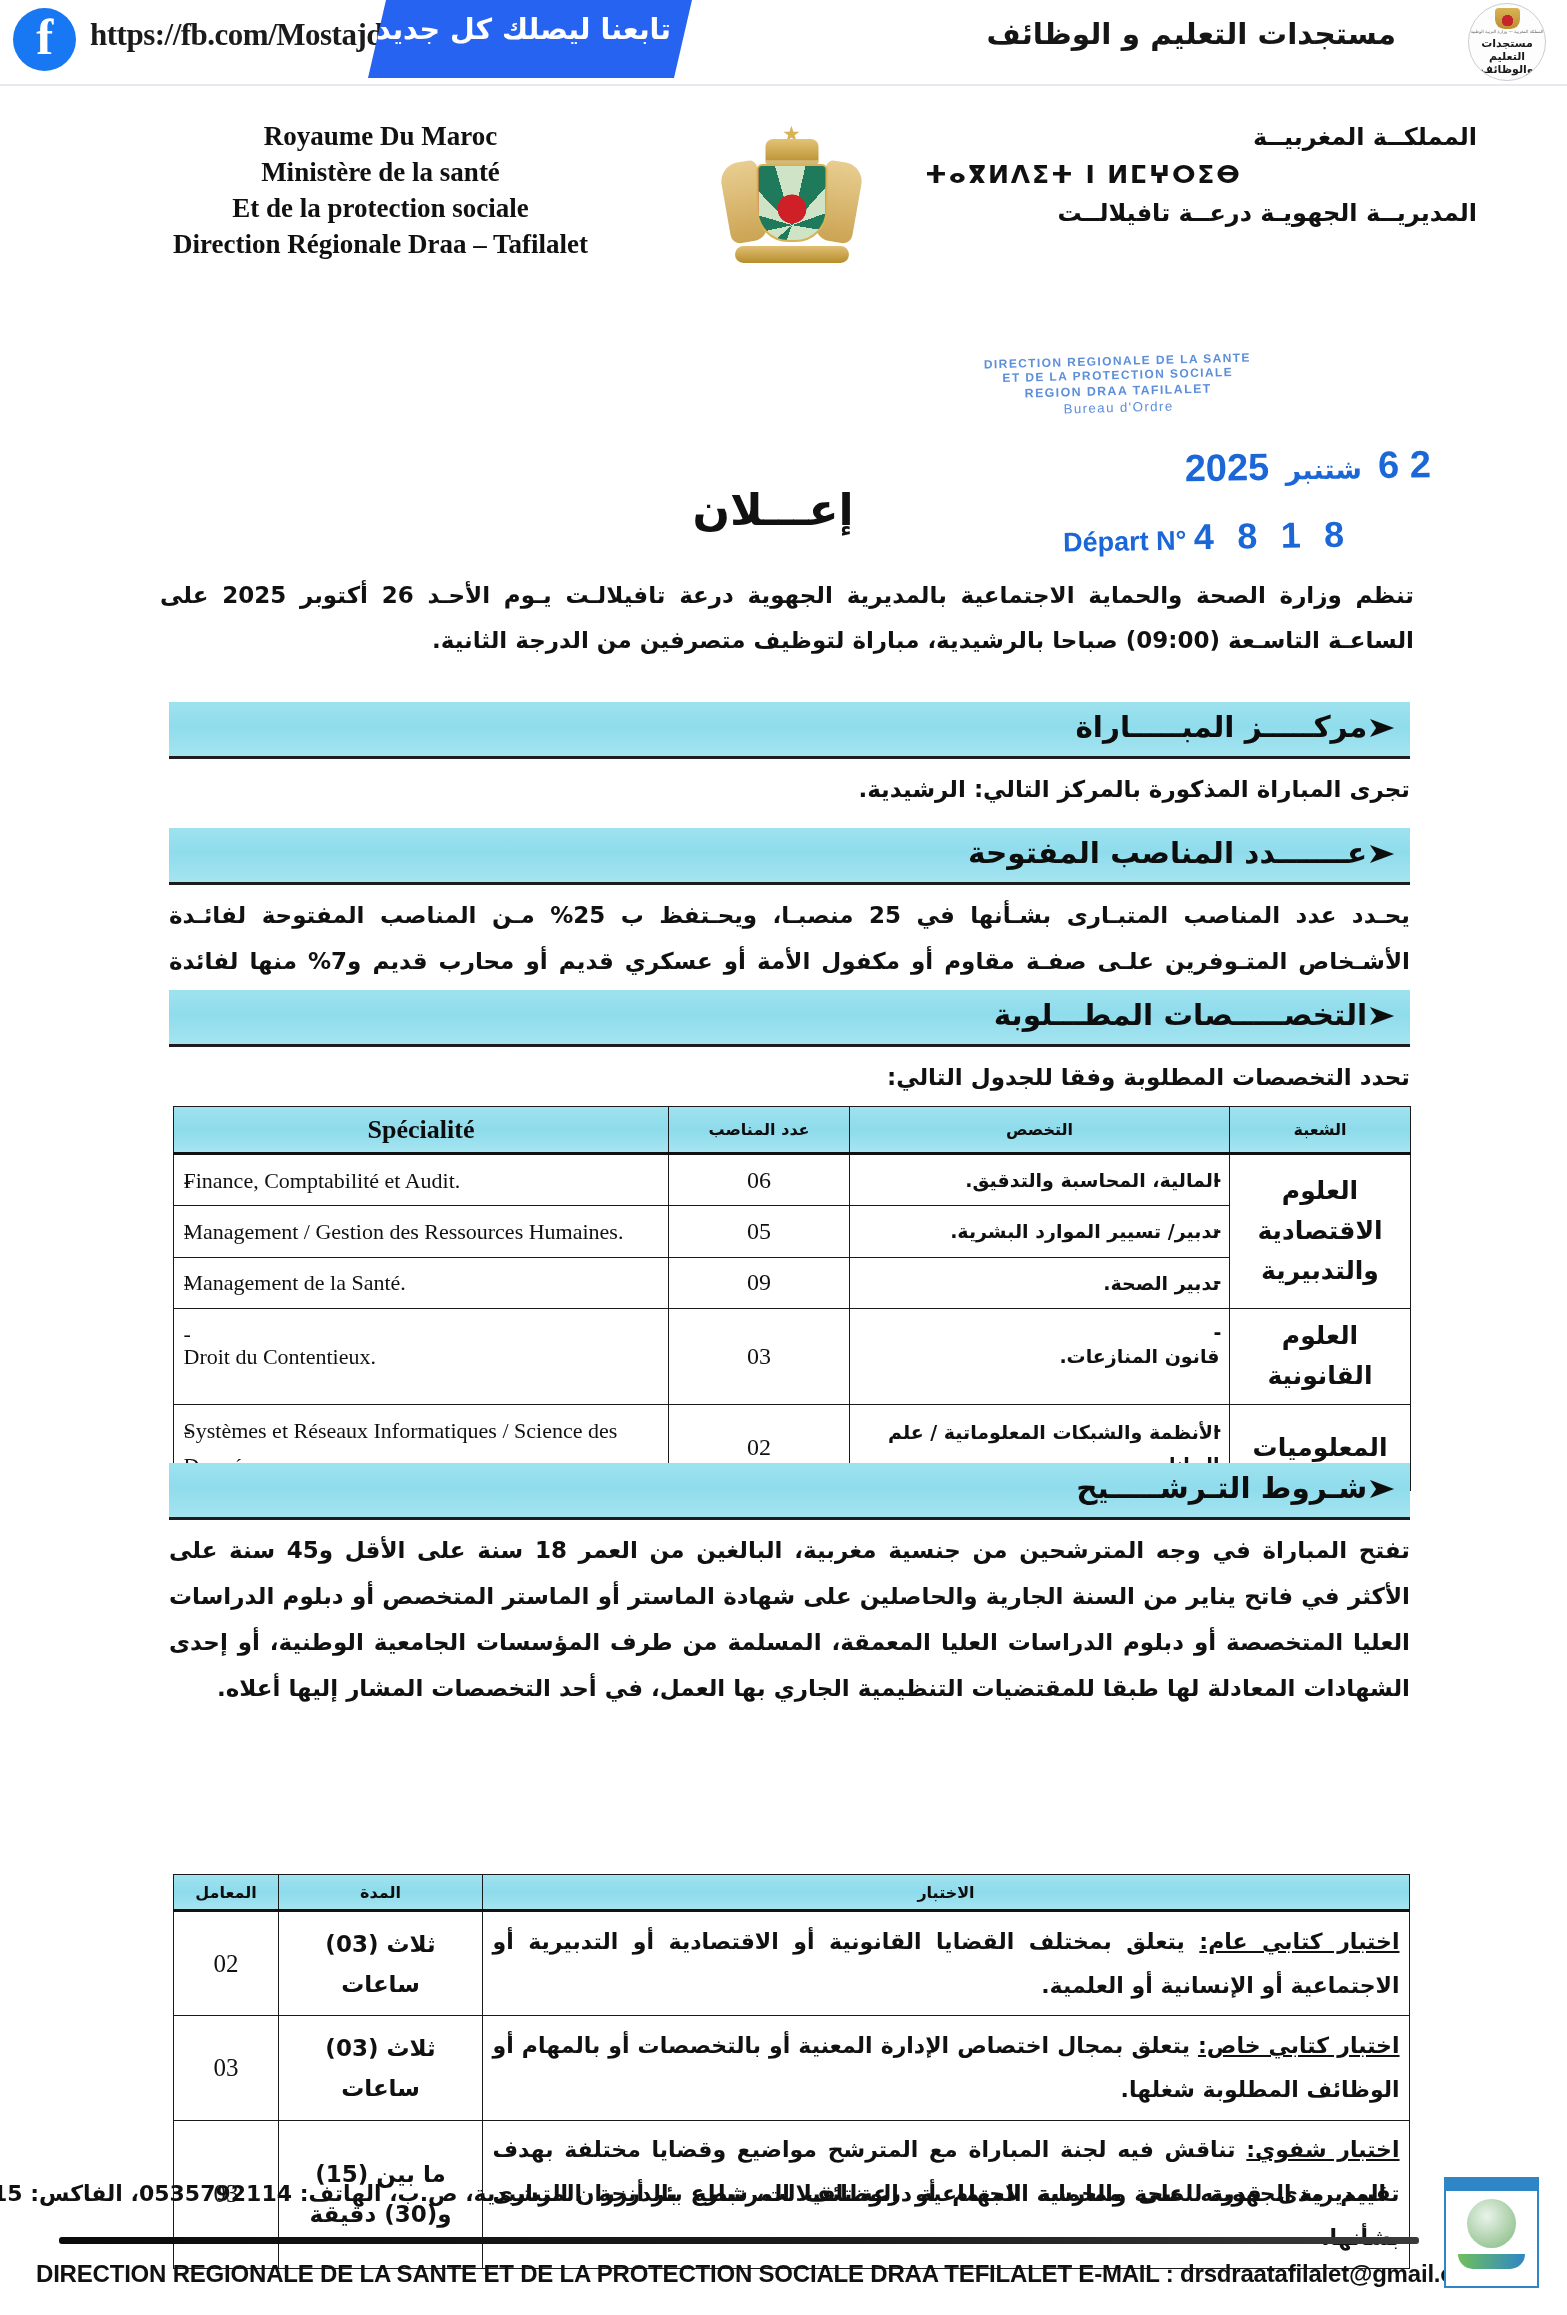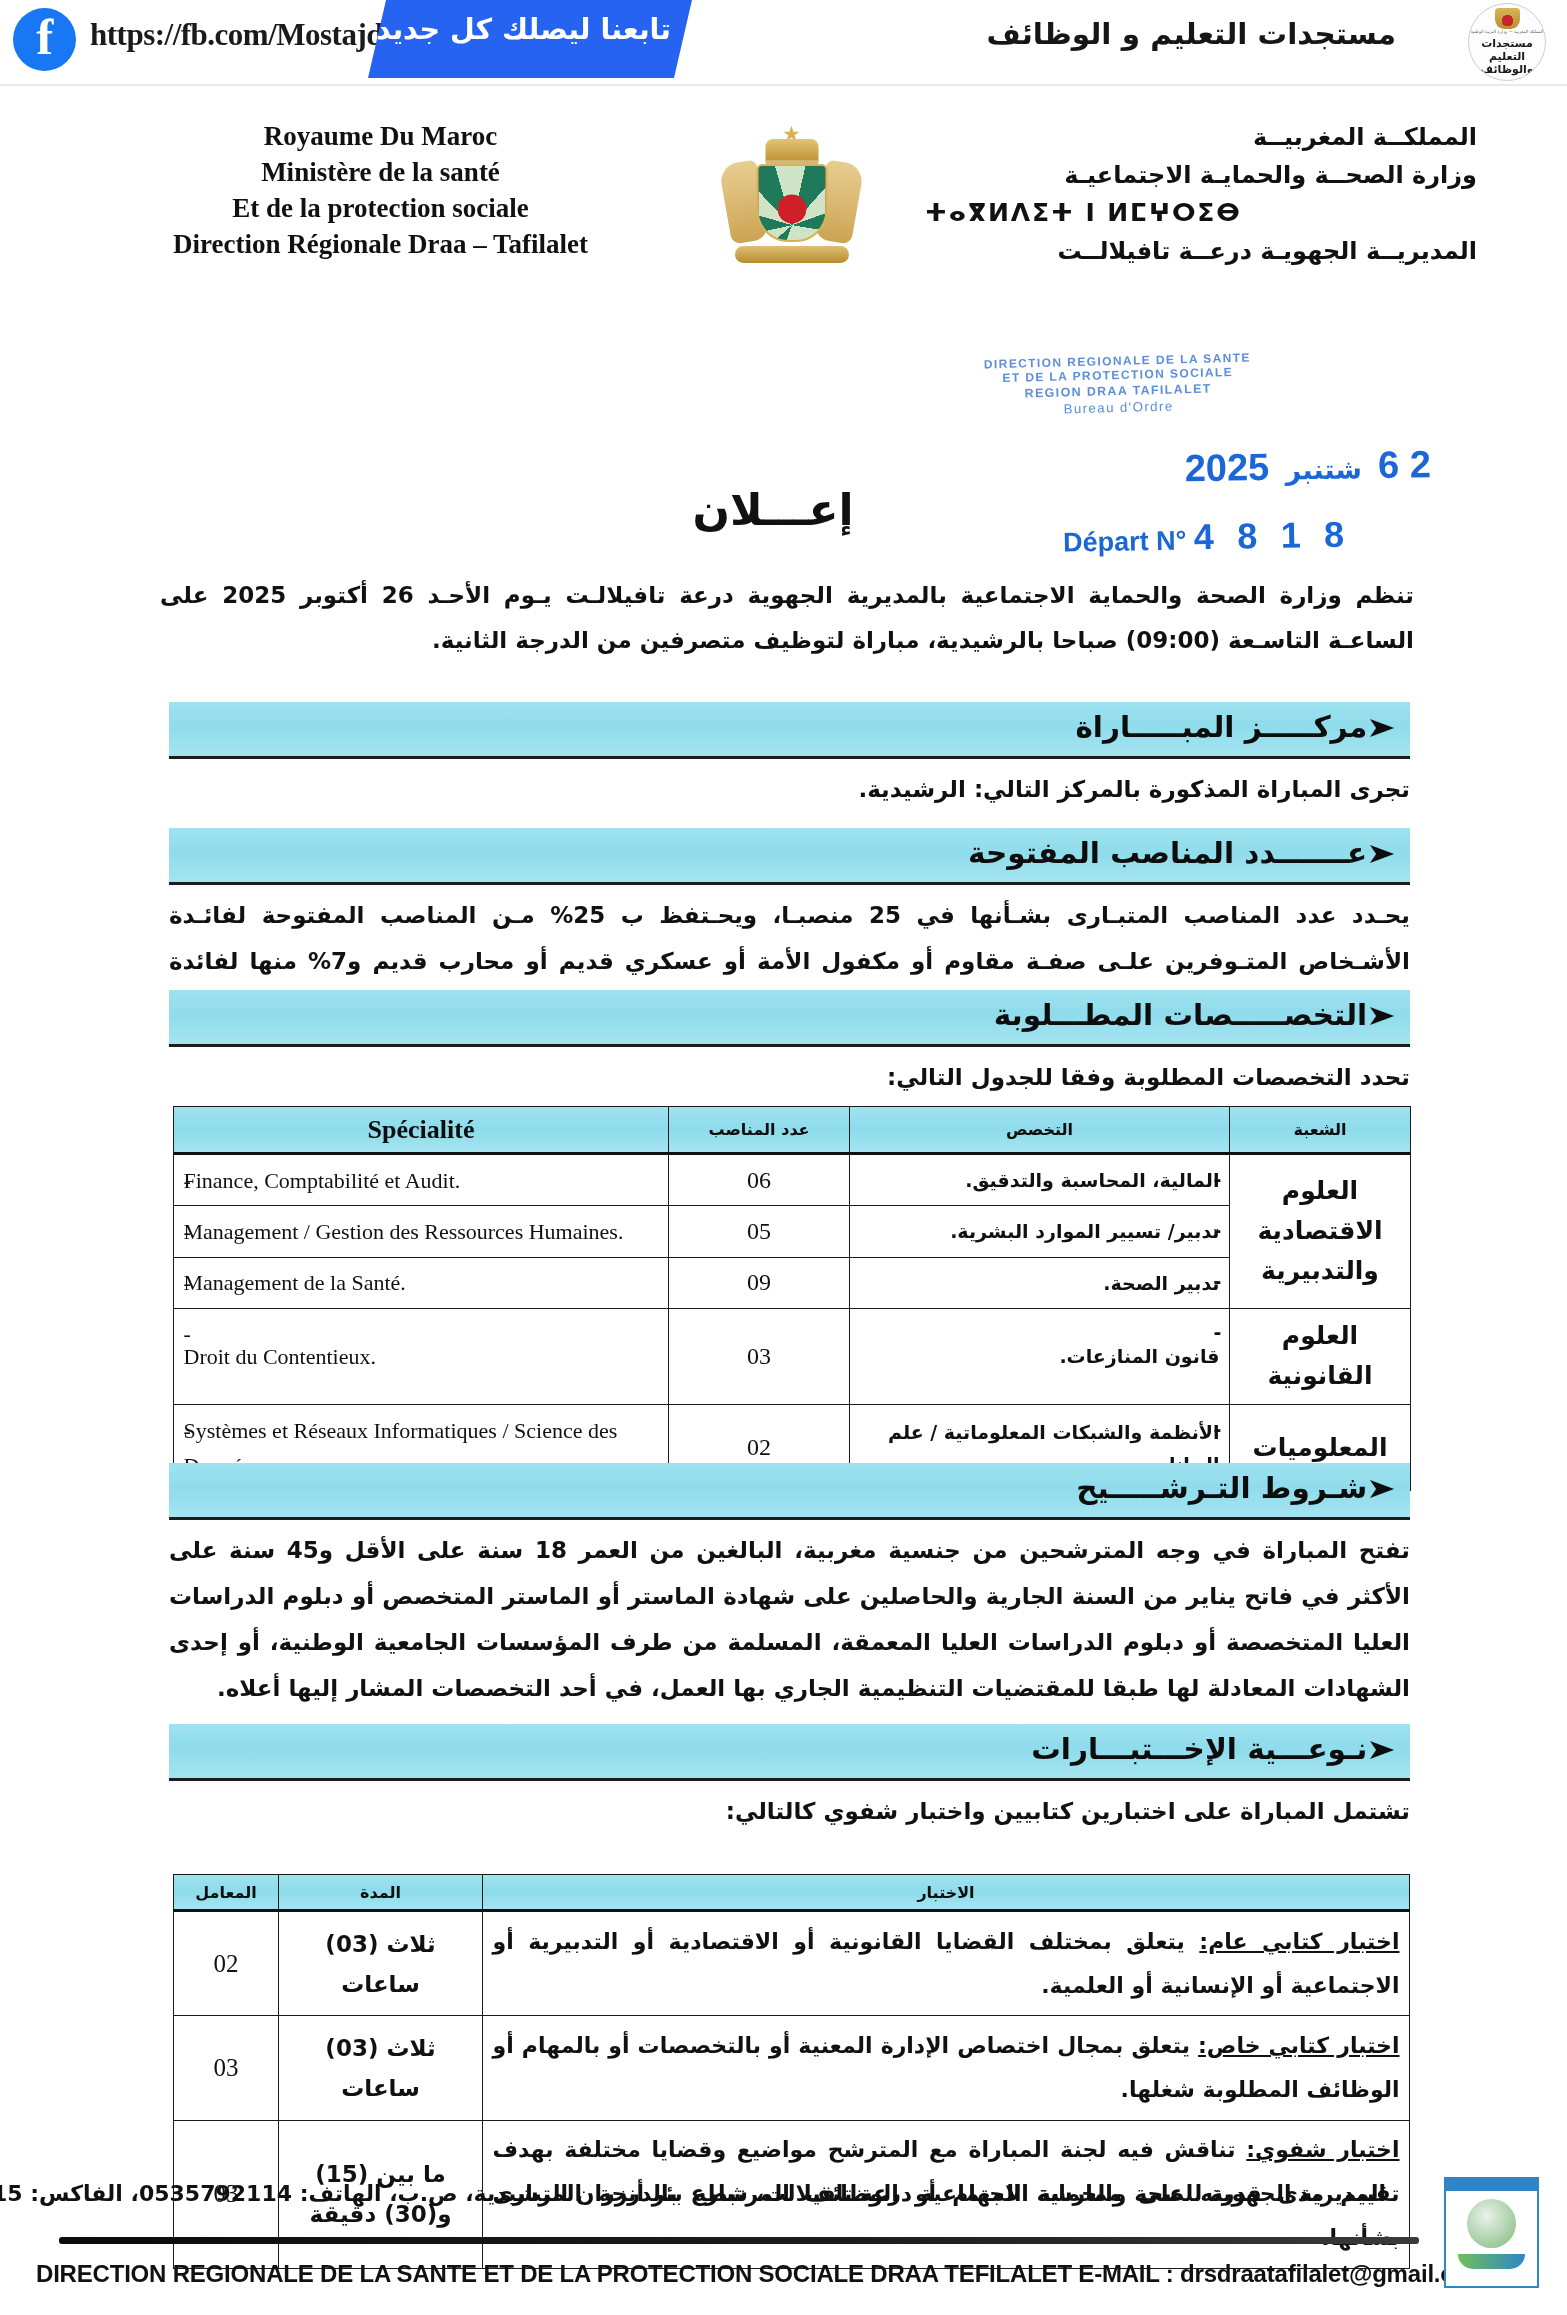--- a/index.html
+++ b/index.html
@@ -562,21 +562,20 @@
           <div class="crest-crown"></div>
           <div class="crest-lion-l"></div>
           <div class="crest-lion-r"></div>
           <div class="crest-shield"></div>
           <div class="crest-base"></div>
         </div>
       </div>
 
       <div class="ar-head">
         <div>المملكــة المغربيــة</div>
-        <div>وزارة الصحــة والحمايـة الاجتماعيـة</div>
         <div class="tifinagh">ⵜⴰⴳⵍⴷⵉⵜ ⵏ ⵍⵎⵖⵔⵉⴱ</div>
         <div>المديريــة الجهويـة درعــة تافيلالــت</div>
       </div>
     </div>
 
     <div class="stamp-office">
       <div class="l1">DIRECTION REGIONALE DE LA SANTE</div>
       <div class="l2">ET DE LA PROTECTION SOCIALE</div>
       <div class="l3">REGION DRAA TAFILALET</div>
       <div class="l4">Bureau d'Ordre</div>
@@ -675,28 +674,20 @@
 
     <div class="sec" style="top:1377px;">
       <div class="sec-bar">
         <div class="sec-label">
           <span class="sec-arrow">➤</span><span>شـروط التـرشـــــيح</span>
         </div>
       </div>
       <div class="sec-body">تفتح المباراة في وجه المترشحين من جنسية مغربية، البالغين من العمر 18 سنة على الأقل و45 سنة على الأكثر في فاتح يناير من السنة الجارية والحاصلين على شهادة الماستر أو الماستر المتخصص أو دبلوم الدراسات العليا المتخصصة أو دبلوم الدراسات العليا المعمقة، المسلمة من طرف المؤسسات الجامعية الوطنية، أو إحدى الشهادات المعادلة لها طبقا للمقتضيات التنظيمية الجاري بها العمل، في أحد التخصصات المشار إليها أعلاه.</div>
     </div>
 
-    <div class="sec" style="top:1638px;">
-      <div class="sec-bar">
-        <div class="sec-label">
-          <span class="sec-arrow">➤</span><span>نـوعـــية الإخـــتبـــارات</span>
-        </div>
-      </div>
-      <div class="sec-body center-r">تشتمل المباراة على اختبارين كتابيين واختبار شفوي كالتالي:</div>
-    </div>
 
     <table class="doc-table" id="exams-table" style="left:173px; top:1788px; width:1236px;">
       <colgroup>
         <col style="width:105px">
         <col style="width:204px">
         <col style="width:927px">
       </colgroup>
       <thead>
         <tr>
           <th class="th-ar">المعامل</th>

